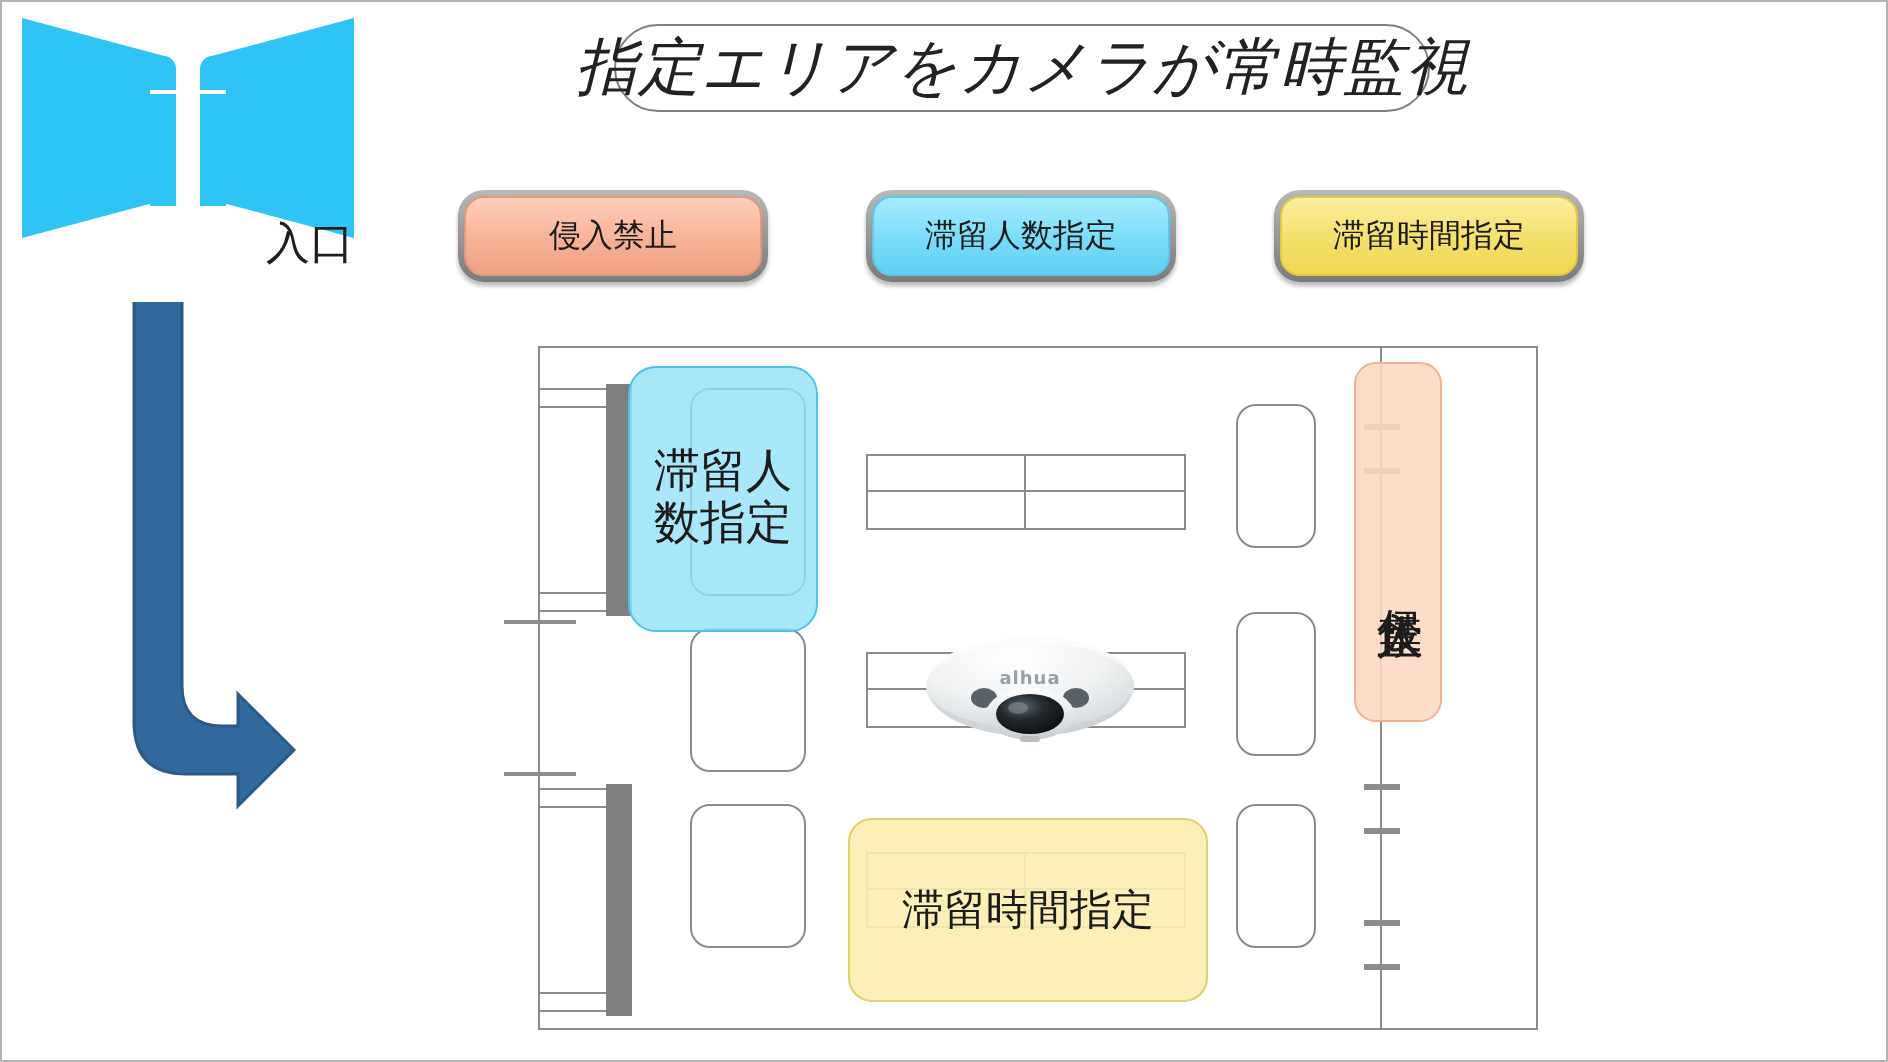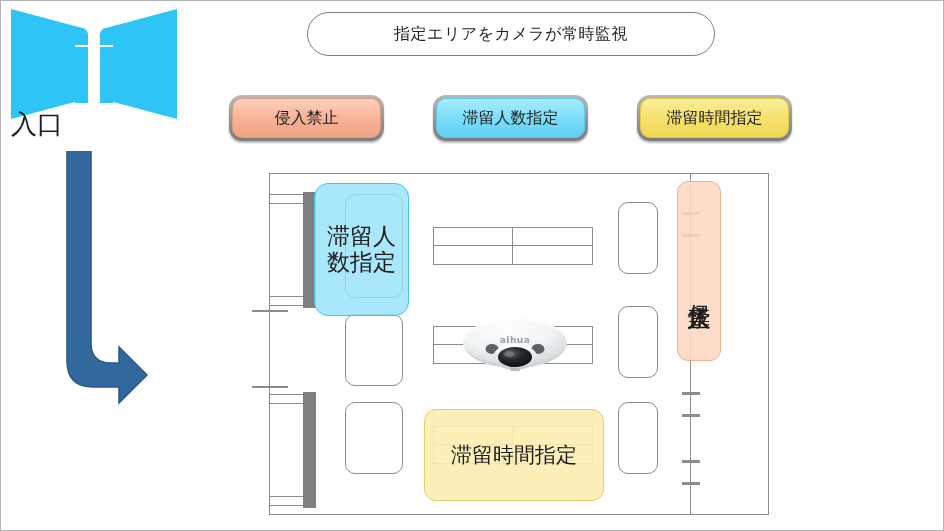--- a/index.html
+++ b/index.html
@@ -29,24 +29,25 @@
     height: 44px;
     border: 1px solid #7f7f7f;
     border-radius: 22px;
     background: #ffffff;
     box-sizing: border-box;
     display: flex;
     align-items: center;
     justify-content: center;
   }
   .title-banner .title-text {
-    font-size: 16px;
+    font-size: 31px;
     color: #222222;
     letter-spacing: 0.5px;
     white-space: nowrap;
+    font-style: italic;
   }
 
   
   .legend-btn {
     position: absolute;
     height: 46px;
     border-radius: 13px;
     box-sizing: border-box;
     padding: 3px;
     background: linear-gradient(180deg, #b9b9b9 0%, #9a9a9a 45%, #7b7b7b 100%);
@@ -122,22 +123,22 @@
     top: 17px;
     width: 100%;
     height: 2px;
     background: #ffffff;
   }
   .gate-label {
     position: absolute;
     left: 10px;
     top: 106px;
     width: 166px;
-    text-align: left;
-    font-size: 26px;
+    text-align: right;
+    font-size: 22px;
     color: #1e1e1e;
   }
 
   
   .flow-arrow {
     position: absolute;
     left: 62px;
     top: 150px;
     width: 86px;
     height: 260px;

